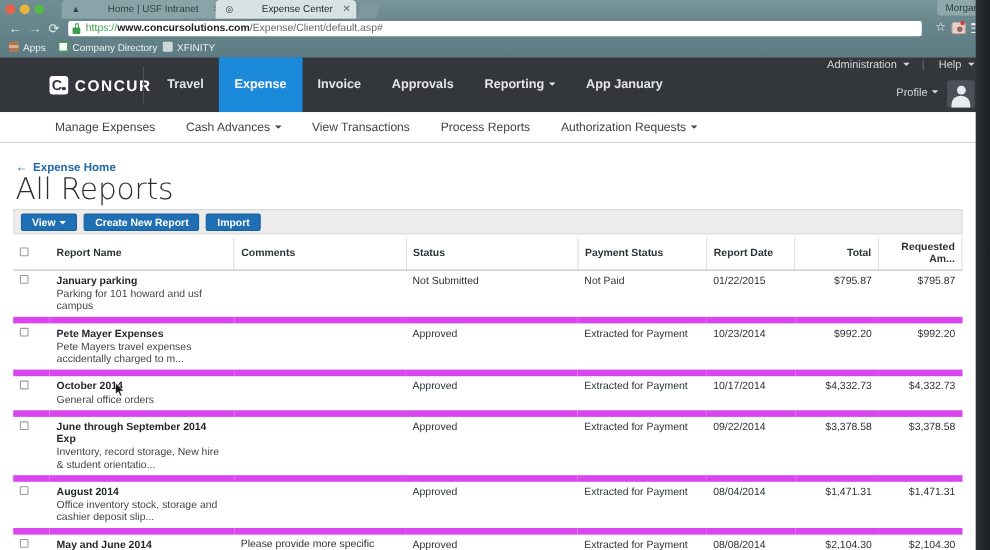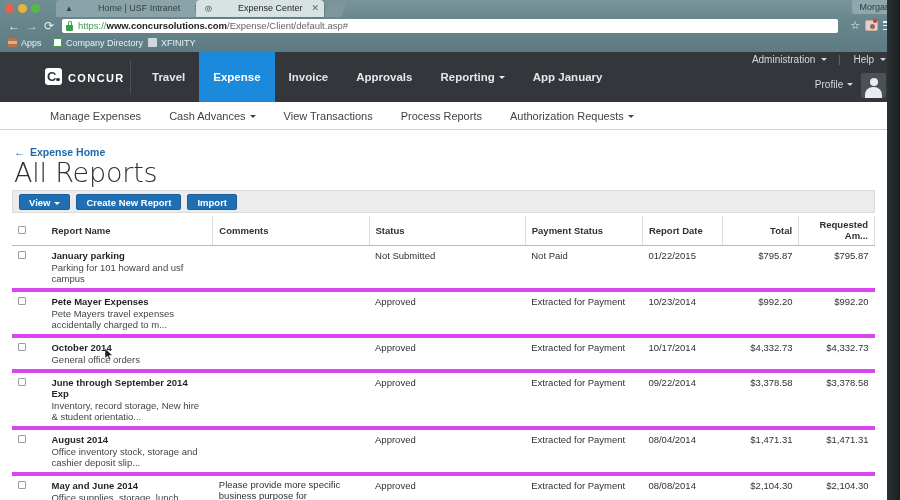--- a/index.html
+++ b/index.html
@@ -68,21 +68,21 @@
 
   
   .cheader { position:absolute; left:0; top:52px; width:900px; height:50px; background:#33373c; }
   .logo { position:absolute; left:45px; top:68px; height:20px; line-height:20px; white-space:nowrap; }
   .logo-mark { display:inline-block; width:17px; height:17px; background:#fff; border-radius:3px;
                position:relative; vertical-align:-3px; }
   .logo-mark:before { content:"C"; position:absolute; left:2px; top:-1px; font-size:13px; font-weight:bold;
                       color:#33373c; font-family:"Liberation Sans", sans-serif; }
   .logo-mark:after { content:""; position:absolute; right:2.5px; bottom:4px; width:3.5px; height:3.5px;
                      border-radius:50%; background:#33373c; }
-  .logo-txt { color:#fff; font-size:11px; letter-spacing:1.4px; margin-left:6px; font-weight:bold; }
+  .logo-txt { color:#fff; font-size:14px; letter-spacing:1.4px; margin-left:6px; font-weight:bold; }
   .logo-div { position:absolute; left:130px; top:60px; width:1px; height:34px; background:#4b5056;}
 
   .topnav { position:absolute; left:138px; top:52px; height:50px; }
   .tn { position:relative; float:left; height:50px; line-height:50px; padding:0 14px;
         color:#e4e6e8; font-size:11.5px; font-weight:bold; white-space:nowrap; cursor:default;}
   .tn.active { background:#1c8adb; color:#fff; }
   .caret { display:inline-block; margin-left:4px; border-left:3px solid transparent;
            border-right:3px solid transparent; border-top:3.5px solid currentColor; vertical-align:2px;}
 
   .adminrow { position:absolute; right:14px; top:54px; font-size:10px; color:#d6d9dc; white-space:nowrap;}
@@ -123,21 +123,21 @@
   .tbtn .caret2 { display:inline-block; margin-left:4px; border-left:3px solid transparent;
                   border-right:3px solid transparent; border-top:3.5px solid #fff; vertical-align:1.5px;}
 
   
   table.rpt { position:absolute; left:12px; top:86px; width:863px; border-collapse:collapse;
               table-layout:fixed; font-size:9.5px; }
   table.rpt th { background:#fff; border-bottom:1px solid #b9bcbe; border-right:1px solid #dcdee0;
                  text-align:left; font-weight:bold; color:#2d3236; padding:3px 6px 4px 6px;
                  height:17px; vertical-align:middle; font-size:9.5px;}
   table.rpt th.num, table.rpt td.num { text-align:right; }
-  table.rpt td { border-bottom:4px solid #d946ef; padding:4px 6px; vertical-align:top;
+  table.rpt td { border-bottom:6px solid #d946ef; padding:4px 6px; vertical-align:top;
                  color:#2d3236; font-size:9.5px;}
   table.rpt td.chk, table.rpt th.chk { border-right:none; }
   .cbx { display:inline-block; width:8px; height:8px; border:1px solid #9a9da0; background:#fff; border-radius:1px;}
   .rname { font-weight:bold; color:#1f2326; display:block; line-height:11px;}
   .rdesc { color:#41464a; display:block; line-height:11px; margin-top:1px;}
   .cmt { color:#2d3236; line-height:10.5px; }
 
   .cursor { position:absolute; left:105px; top:348px; width:9px; height:14px; z-index:50;}
   .rightdark { position:absolute; left:887px; top:0; width:13px; height:500px;
                background:linear-gradient(90deg,#2b3133,#1a1f21); }

